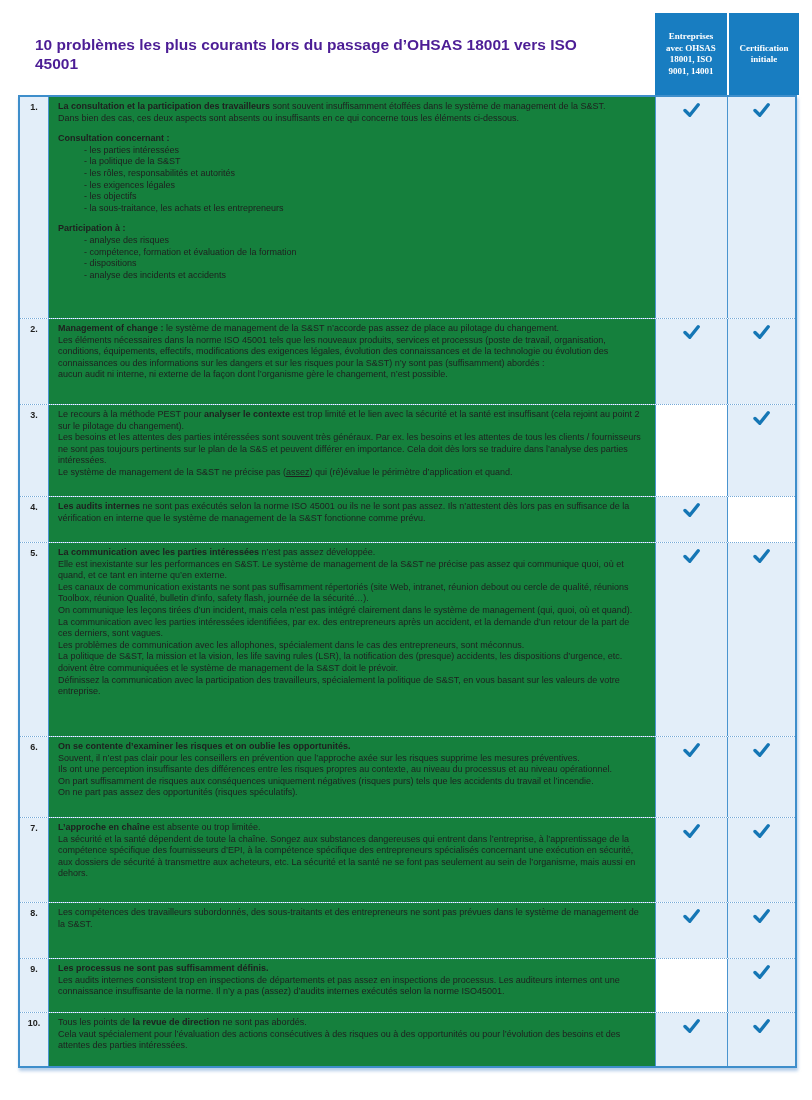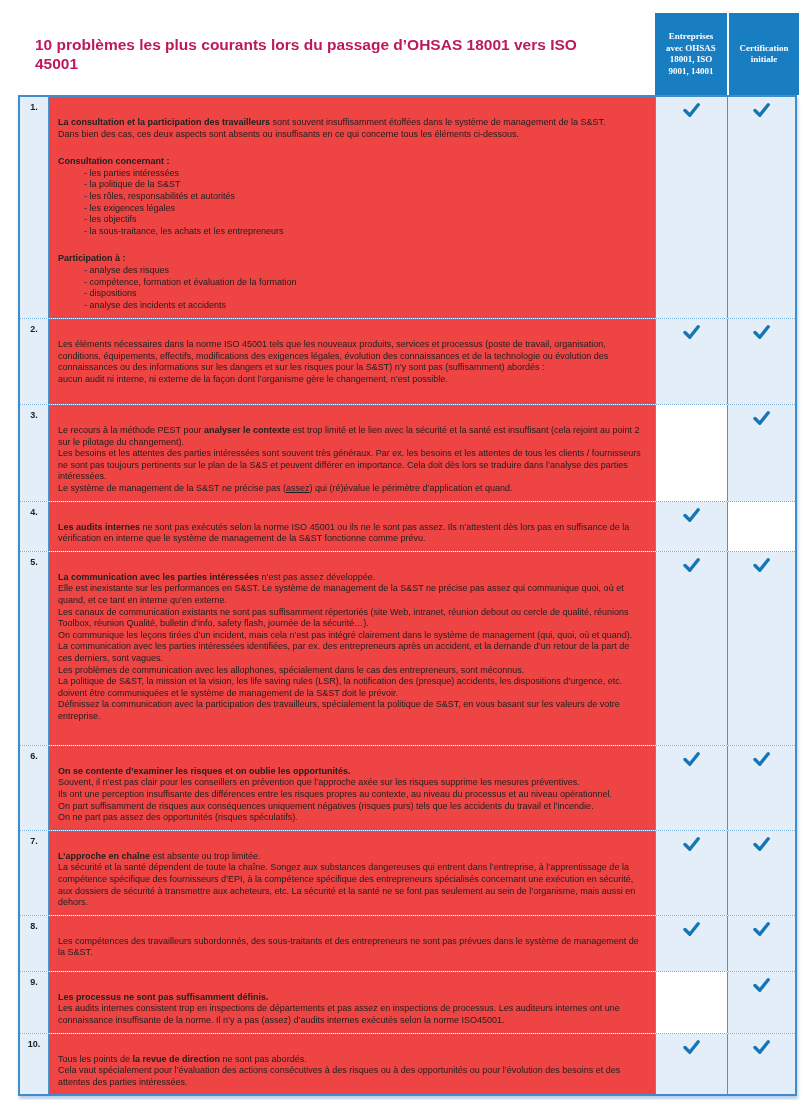--- a/index.html
+++ b/index.html
@@ -9,21 +9,21 @@
     -webkit-font-smoothing:antialiased;
   }
   .sheet{padding:0 15px 0 18px;}
   
   .top-row{
     display:grid;grid-template-columns:635px 72px 70px;column-gap:2px;
     margin-top:13px;height:82px;
   }
   .title-cell{display:flex;align-items:center;}
   .page-title{
-    font-size:15.5px;line-height:19px;color:#be185d;margin:0;
+    font-size:15.5px;line-height:19px;color:#4c1d95;margin:0;
     padding-left:17px;padding-right:30px;font-weight:bold;
   }
   .hdr-box{
     background:#187dc1;color:#fff;font-weight:bold;font-size:9px;line-height:11.5px;
     display:flex;align-items:center;justify-content:center;text-align:center;
     padding:3px 5px;box-sizing:border-box;font-family:Liberation Serif, serif;
   }
   
   .table{
     border:2px solid #3e8ecb;background:#fff;
@@ -43,31 +43,31 @@
   .row:nth-child(7){min-height:84px;}
   .row:nth-child(8){min-height:55px;}
   .row:nth-child(9){min-height:53px;}
   .row:nth-child(10){min-height:53px;}
   .cell{box-sizing:border-box;}
   .num{
     background:#e3eef9;font-weight:bold;font-size:9px;
     text-align:center;padding-top:5px;
   }
   .txt{
-    border-left:1px solid #4a94cf;background:#ef4444;
-    padding:20px 10px 6px 9px;font-size:9px;line-height:11.6px;
+    border-left:1px solid #4a94cf;background:#15803d;
+    padding:4px 10px 6px 9px;font-size:9px;line-height:11.6px;
   }
   .check{
     border-left:1px solid #4a94cf;
     display:flex;justify-content:center;align-items:flex-start;padding-top:6px;
   }
   .check.on{background:#e3eef9;}
   .check.off{background:#fff;}
   .p{margin:0;}
-  .heading{margin-top:16px;}
+  .heading{margin-top:9px;}
   .li{padding-left:26px;}
   .b{font-weight:bold;}
   .u{text-decoration:underline;}
 </style>
 </head>
 <body>
 
 <div class="sheet">
   <div class="top-row">
     <div class="title-cell">
@@ -106,20 +106,21 @@
         </div>
         <div class="cell check on">
           <svg width="17" height="14" viewBox="0 0 17 14">
             <path d="M2 7.5 L6.8 12.2 L15.2 1.8" fill="none" stroke="#1576b5" stroke-width="3.4" stroke-linecap="round" stroke-linejoin="round"></path>
           </svg>
         </div>
       </div>
       <div class="row">
         <div class="cell num">2.</div>
         <div class="cell txt">
+          <div class="p"><span class="b">Management of change :</span><span> le système de management de la S&amp;ST n’accorde pas assez de place au pilotage du changement.</span></div>
           <div class="p"><span>Les éléments nécessaires dans la norme ISO 45001 tels que les nouveaux produits, services et processus (poste de travail, organisation, conditions, équipements, effectifs, modifications des exigences légales, évolution des connaissances et de la technologie ou évolution des connaissances ou des informations sur les dangers et sur les risques pour la S&amp;ST) n’y sont pas (suffisamment) abordés :</span></div>
           <div class="p"><span>aucun audit ni interne, ni externe de la façon dont l’organisme gère le changement, n’est possible.</span></div>
         </div>
         <div class="cell check on">
           <svg width="17" height="14" viewBox="0 0 17 14">
             <path d="M2 7.5 L6.8 12.2 L15.2 1.8" fill="none" stroke="#1576b5" stroke-width="3.4" stroke-linecap="round" stroke-linejoin="round"></path>
           </svg>
         </div>
         <div class="cell check on">
           <svg width="17" height="14" viewBox="0 0 17 14">

